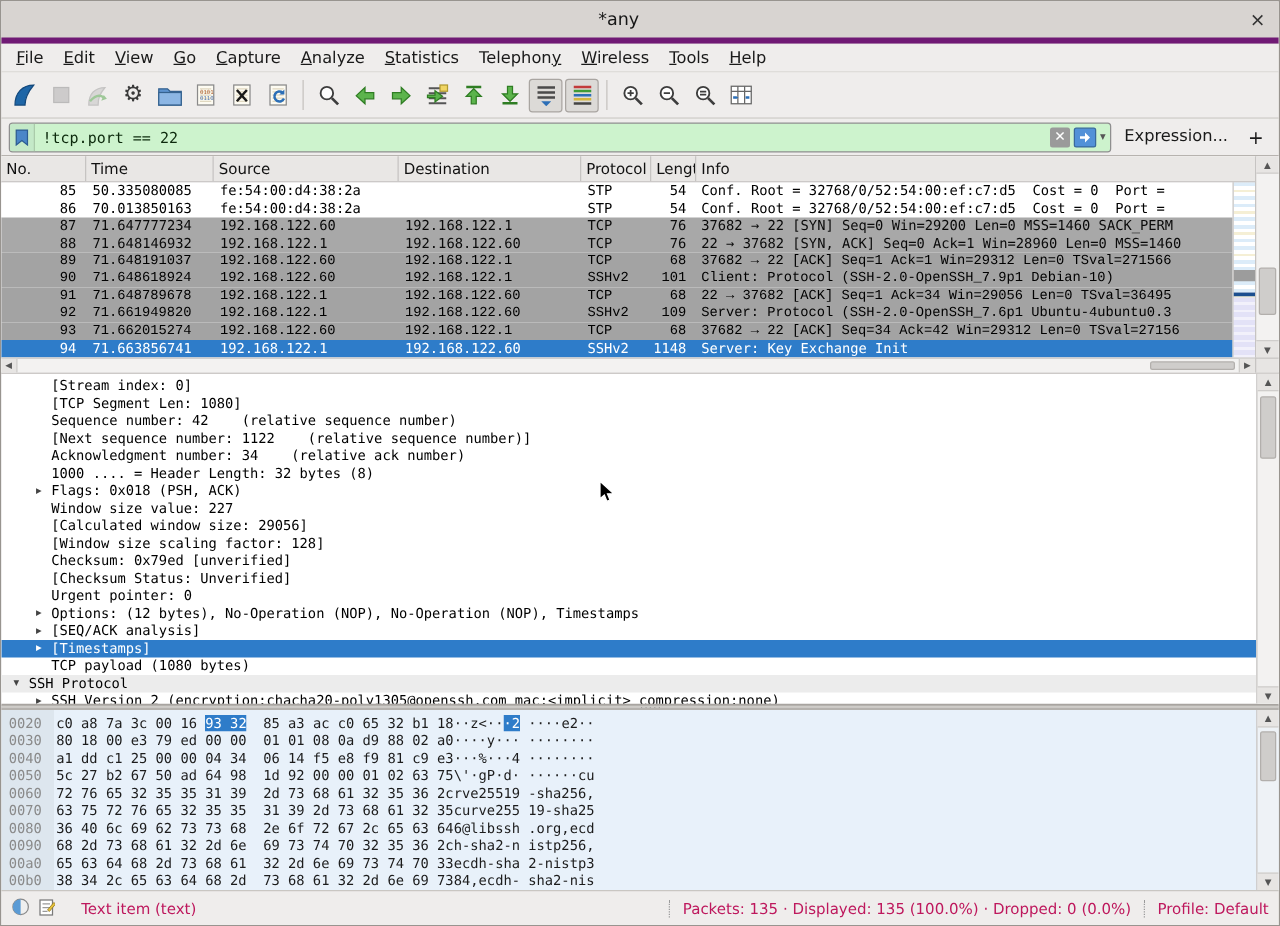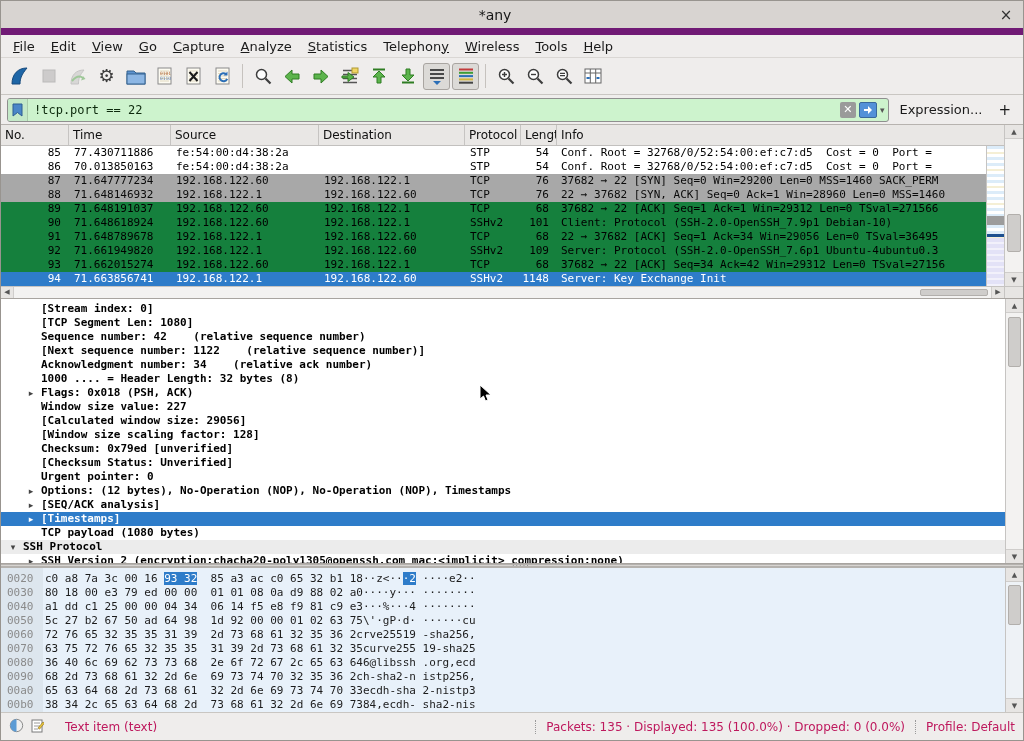--- a/index.html
+++ b/index.html
@@ -1,21 +1,21 @@
 <!DOCTYPE html>
 <html><head>
 <meta charset="utf-8">
 <style>
   html,body{margin:0;padding:0;background:#c9c6c2;}
   *{box-sizing:border-box;}
   #app{width:1024px;height:741px;border:1px solid #98948f;display:flex;flex-direction:column;
        font-family:"DejaVu Sans","Liberation Sans",sans-serif;background:#efedec;position:relative;overflow:hidden;}
 
   
-  .titlebar{height:34px;background:#d8d4d1;border-bottom:7px solid #701a75;display:flex;align-items:center;flex:none;}
+  .titlebar{height:34px;background:#d8d4d1;border-bottom:5px solid #701a75;display:flex;align-items:center;flex:none;}
   .titlebar .spacer{flex:1;}
   .title{font-size:14px;color:#161616;}
   .closebtn{width:34px;text-align:center;font-size:15px;color:#333;cursor:default;}
 
   
   .menubar{height:23px;display:flex;align-items:center;padding-left:4px;background:#efedec;border-bottom:1px solid #dad7d4;flex:none;}
   .menu-item{padding:2px 8px;font-size:13px;color:#1a1a1a;}
   .menu-item u{text-decoration:underline;}
 
   
@@ -48,21 +48,21 @@
   .prow>div{overflow:hidden;flex:none;}
   .c-no{width:68px;text-align:right;padding-right:8px;}
   .c-time{width:102px;padding-left:5px;}
   .c-src{width:148px;padding-left:5px;}
   .c-dst{width:146px;padding-left:5px;}
   .c-proto{width:56px;padding-left:5px;}
   .c-len{width:36px;text-align:right;padding-right:8px;}
   .c-info{flex:1 1 auto !important;padding-left:4px;}
   .row-white{background:#ffffff;color:#000;}
   .row-gray{background:#a8a8a8;color:#0a0a0a;align-items:flex-end;}
-  .row-lav{background:#15803d;color:#000;}
+  .row-lav{background:#a3a3a3;color:#000;font-family:Liberation Mono, monospace;}
   .row-sel{background:#2e7cc9;color:#fff;}
 
   
   .minimap{position:absolute;top:21px;right:19px;width:18px;bottom:12px;border-left:1px solid #c6c4c2;
     background:repeating-linear-gradient(to bottom,#dcecf9 0 3px,#ffffff 3px 6px,#f5efd5 6px 8px,#ffffff 8px 11px,#dcecf9 11px 14px,#ffffff 14px 17px);}
   .mm-gray{position:absolute;left:0;right:0;top:50%;height:9px;background:#9c9c9c;}
   .mm-line{position:absolute;left:0;right:0;top:63%;height:3px;background:#1c4f8f;}
   .mm-lav{position:absolute;left:0;right:0;top:66%;bottom:0;background:repeating-linear-gradient(to bottom,#e3e2f7 0 4px,#f2f1fb 4px 6px);}
   .vscroll{position:absolute;top:0;right:0;width:19px;background:#f3f2f1;border-left:1px solid #c6c4c2;}
   .vs-plist{bottom:12px;}
@@ -73,21 +73,21 @@
   .hscroll{position:absolute;bottom:0;left:0;right:19px;height:12px;background:#f3f2f1;border-top:1px solid #c6c4c2;}
   .harrow{position:absolute;top:0;bottom:0;width:13px;background:#e7e5e3;color:#555;font-size:7px;text-align:center;line-height:11px;}
   .harrow.lt{left:0;border-right:1px solid #cfcdcb;}
   .harrow.rt{right:0;border-left:1px solid #cfcdcb;}
   .hthumb{position:absolute;top:2px;bottom:2px;right:16px;width:68px;background:#cfcdcb;border:1px solid #b2afac;border-radius:2px;}
   .corner{position:absolute;right:0;bottom:0;width:19px;height:12px;background:#e7e5e3;border-top:1px solid #c6c4c2;border-left:1px solid #c6c4c2;}
 
   
   .details{height:265px;position:relative;background:#fff;overflow:hidden;flex:none;border-bottom:1px solid #a8a4a0;}
   .drows{position:absolute;top:3px;left:0;right:18px;}
-  .drow{height:14px;line-height:14px;font-family:"DejaVu Sans Mono","Liberation Mono",monospace;font-size:11px;color:#000;white-space:pre;display:flex;overflow:hidden;font-weight:bold;}
+  .drow{height:14px;line-height:14px;font-family:"DejaVu Sans Mono","Liberation Mono",monospace;font-size:11px;color:#000;white-space:pre;display:flex;overflow:hidden;}
   .drow .arr{width:12px;flex:none;font-family:"DejaVu Sans",sans-serif;font-size:9px;color:#444;text-align:center;line-height:14px;}
   .ind0 .arr{margin-left:6px;}
   .ind0 .dtext{padding-left:4px;}
   .ind1 .arr{margin-left:24px;}
   .ind1 .dtext{padding-left:4px;}
   .drow.sel{background:#2e7cc9;color:#fff;}
   .drow.sel .arr{color:#fff;}
   .drow.shade{background:#ececec;}
   .vs-details{top:0;bottom:0;width:18px;}
 
@@ -338,21 +338,21 @@
     <div class="phead">
         <div class="phc" style="width: 68px; flex: 0 0 auto;">No.</div>
         <div class="phc" style="width: 102px; flex: 0 0 auto;">Time</div>
         <div class="phc" style="width: 148px; flex: 0 0 auto;">Source</div>
         <div class="phc" style="width: 146px; flex: 0 0 auto;">Destination</div>
         <div class="phc" style="width: 56px; flex: 0 0 auto;">Protocol</div>
         <div class="phc" style="width: 36px; flex: 0 0 auto;">Length</div>
         <div class="phc" style="flex: 1 1 0%;">Info</div>
       </div>
     <div class="rows">
-        <div class="prow row-white"><div class="c-no">85</div><div class="c-time">77.430711886</div><div class="c-src">fe:54:00:d4:38:2a</div><div class="c-dst"></div><div class="c-proto">STP</div><div class="c-len">54</div><div class="c-info">Conf. Root = 32768/0/52:54:00:ef:c7:d5  Cost = 0  Port =</div></div>
+        <div class="prow row-white"><div class="c-no">85</div><div class="c-time">50.335080085</div><div class="c-src">fe:54:00:d4:38:2a</div><div class="c-dst"></div><div class="c-proto">STP</div><div class="c-len">54</div><div class="c-info">Conf. Root = 32768/0/52:54:00:ef:c7:d5  Cost = 0  Port =</div></div>
         <div class="prow row-white"><div class="c-no">86</div><div class="c-time">70.013850163</div><div class="c-src">fe:54:00:d4:38:2a</div><div class="c-dst"></div><div class="c-proto">STP</div><div class="c-len">54</div><div class="c-info">Conf. Root = 32768/0/52:54:00:ef:c7:d5  Cost = 0  Port =</div></div>
         <div class="prow row-gray"><div class="c-no">87</div><div class="c-time">71.647777234</div><div class="c-src">192.168.122.60</div><div class="c-dst">192.168.122.1</div><div class="c-proto">TCP</div><div class="c-len">76</div><div class="c-info">37682 → 22 [SYN] Seq=0 Win=29200 Len=0 MSS=1460 SACK_PERM</div></div>
         <div class="prow row-gray"><div class="c-no">88</div><div class="c-time">71.648146932</div><div class="c-src">192.168.122.1</div><div class="c-dst">192.168.122.60</div><div class="c-proto">TCP</div><div class="c-len">76</div><div class="c-info">22 → 37682 [SYN, ACK] Seq=0 Ack=1 Win=28960 Len=0 MSS=1460</div></div>
         <div class="prow row-lav"><div class="c-no">89</div><div class="c-time">71.648191037</div><div class="c-src">192.168.122.60</div><div class="c-dst">192.168.122.1</div><div class="c-proto">TCP</div><div class="c-len">68</div><div class="c-info">37682 → 22 [ACK] Seq=1 Ack=1 Win=29312 Len=0 TSval=271566</div></div>
         <div class="prow row-lav"><div class="c-no">90</div><div class="c-time">71.648618924</div><div class="c-src">192.168.122.60</div><div class="c-dst">192.168.122.1</div><div class="c-proto">SSHv2</div><div class="c-len">101</div><div class="c-info">Client: Protocol (SSH-2.0-OpenSSH_7.9p1 Debian-10)</div></div>
         <div class="prow row-lav"><div class="c-no">91</div><div class="c-time">71.648789678</div><div class="c-src">192.168.122.1</div><div class="c-dst">192.168.122.60</div><div class="c-proto">TCP</div><div class="c-len">68</div><div class="c-info">22 → 37682 [ACK] Seq=1 Ack=34 Win=29056 Len=0 TSval=36495</div></div>
         <div class="prow row-lav"><div class="c-no">92</div><div class="c-time">71.661949820</div><div class="c-src">192.168.122.1</div><div class="c-dst">192.168.122.60</div><div class="c-proto">SSHv2</div><div class="c-len">109</div><div class="c-info">Server: Protocol (SSH-2.0-OpenSSH_7.6p1 Ubuntu-4ubuntu0.3</div></div>
         <div class="prow row-lav"><div class="c-no">93</div><div class="c-time">71.662015274</div><div class="c-src">192.168.122.60</div><div class="c-dst">192.168.122.1</div><div class="c-proto">TCP</div><div class="c-len">68</div><div class="c-info">37682 → 22 [ACK] Seq=34 Ack=42 Win=29312 Len=0 TSval=27156</div></div>
         <div class="prow row-sel"><div class="c-no">94</div><div class="c-time">71.663856741</div><div class="c-src">192.168.122.1</div><div class="c-dst">192.168.122.60</div><div class="c-proto">SSHv2</div><div class="c-len">1148</div><div class="c-info">Server: Key Exchange Init</div></div>
       </div>

